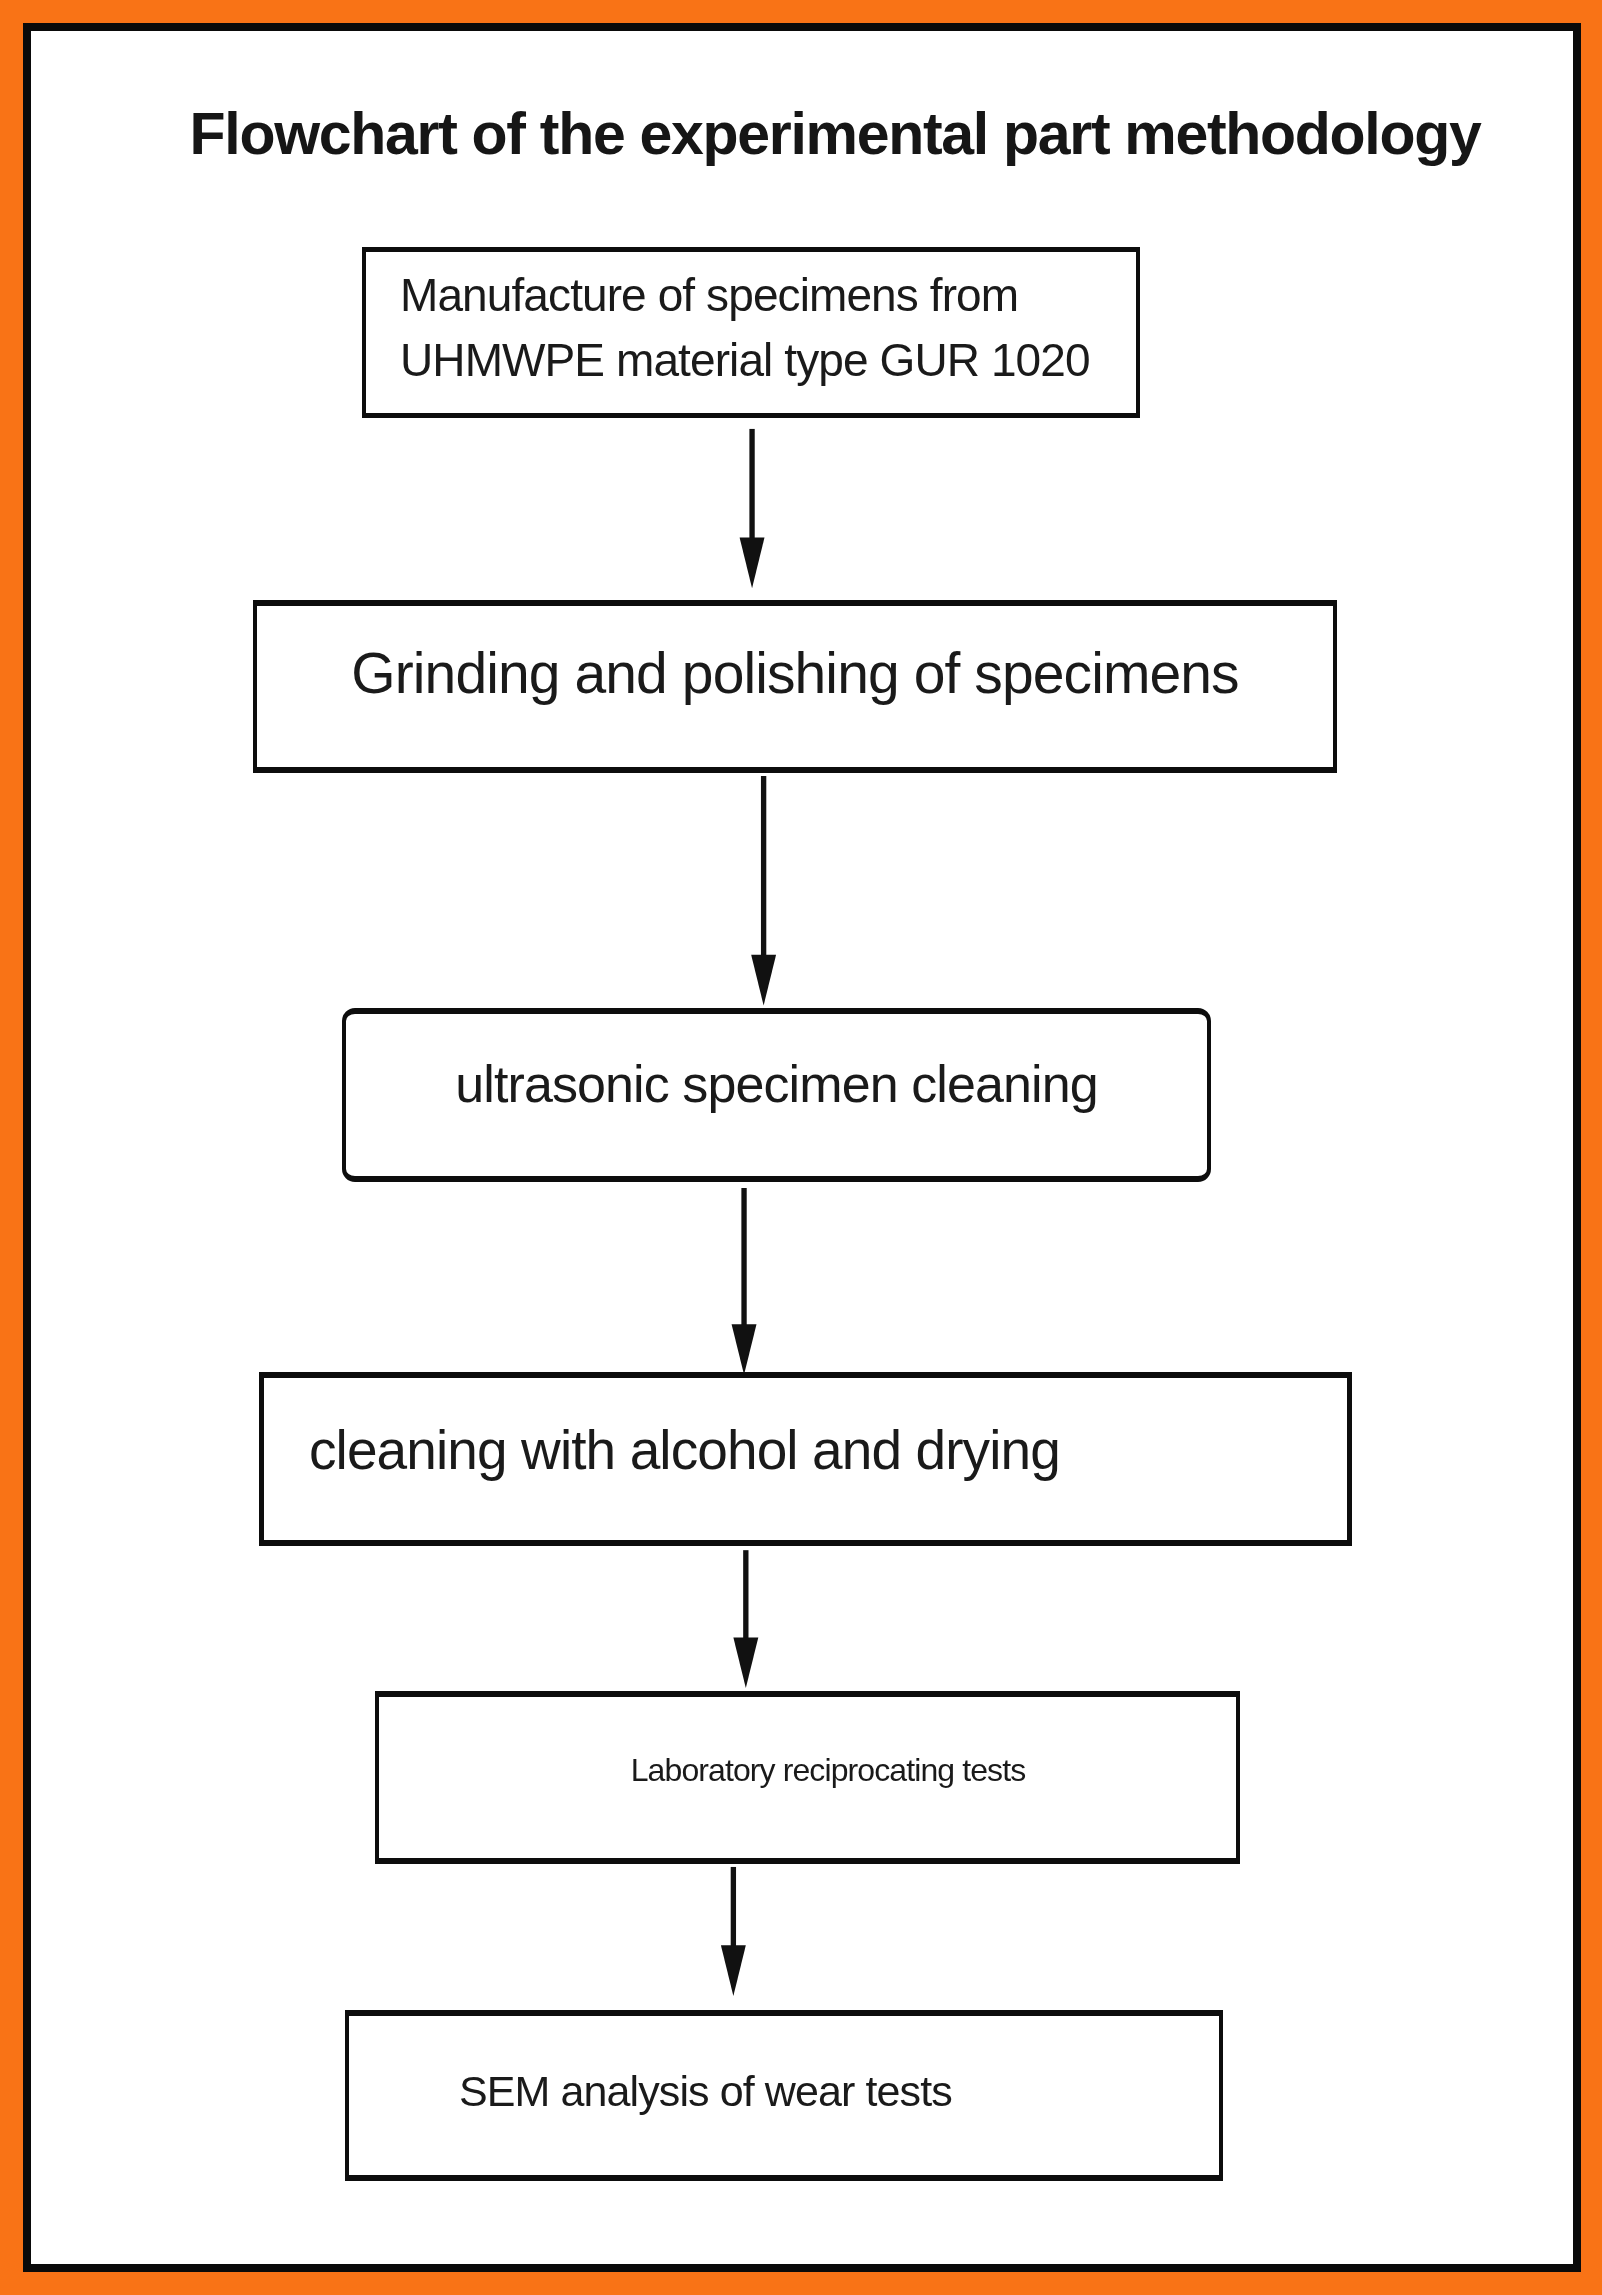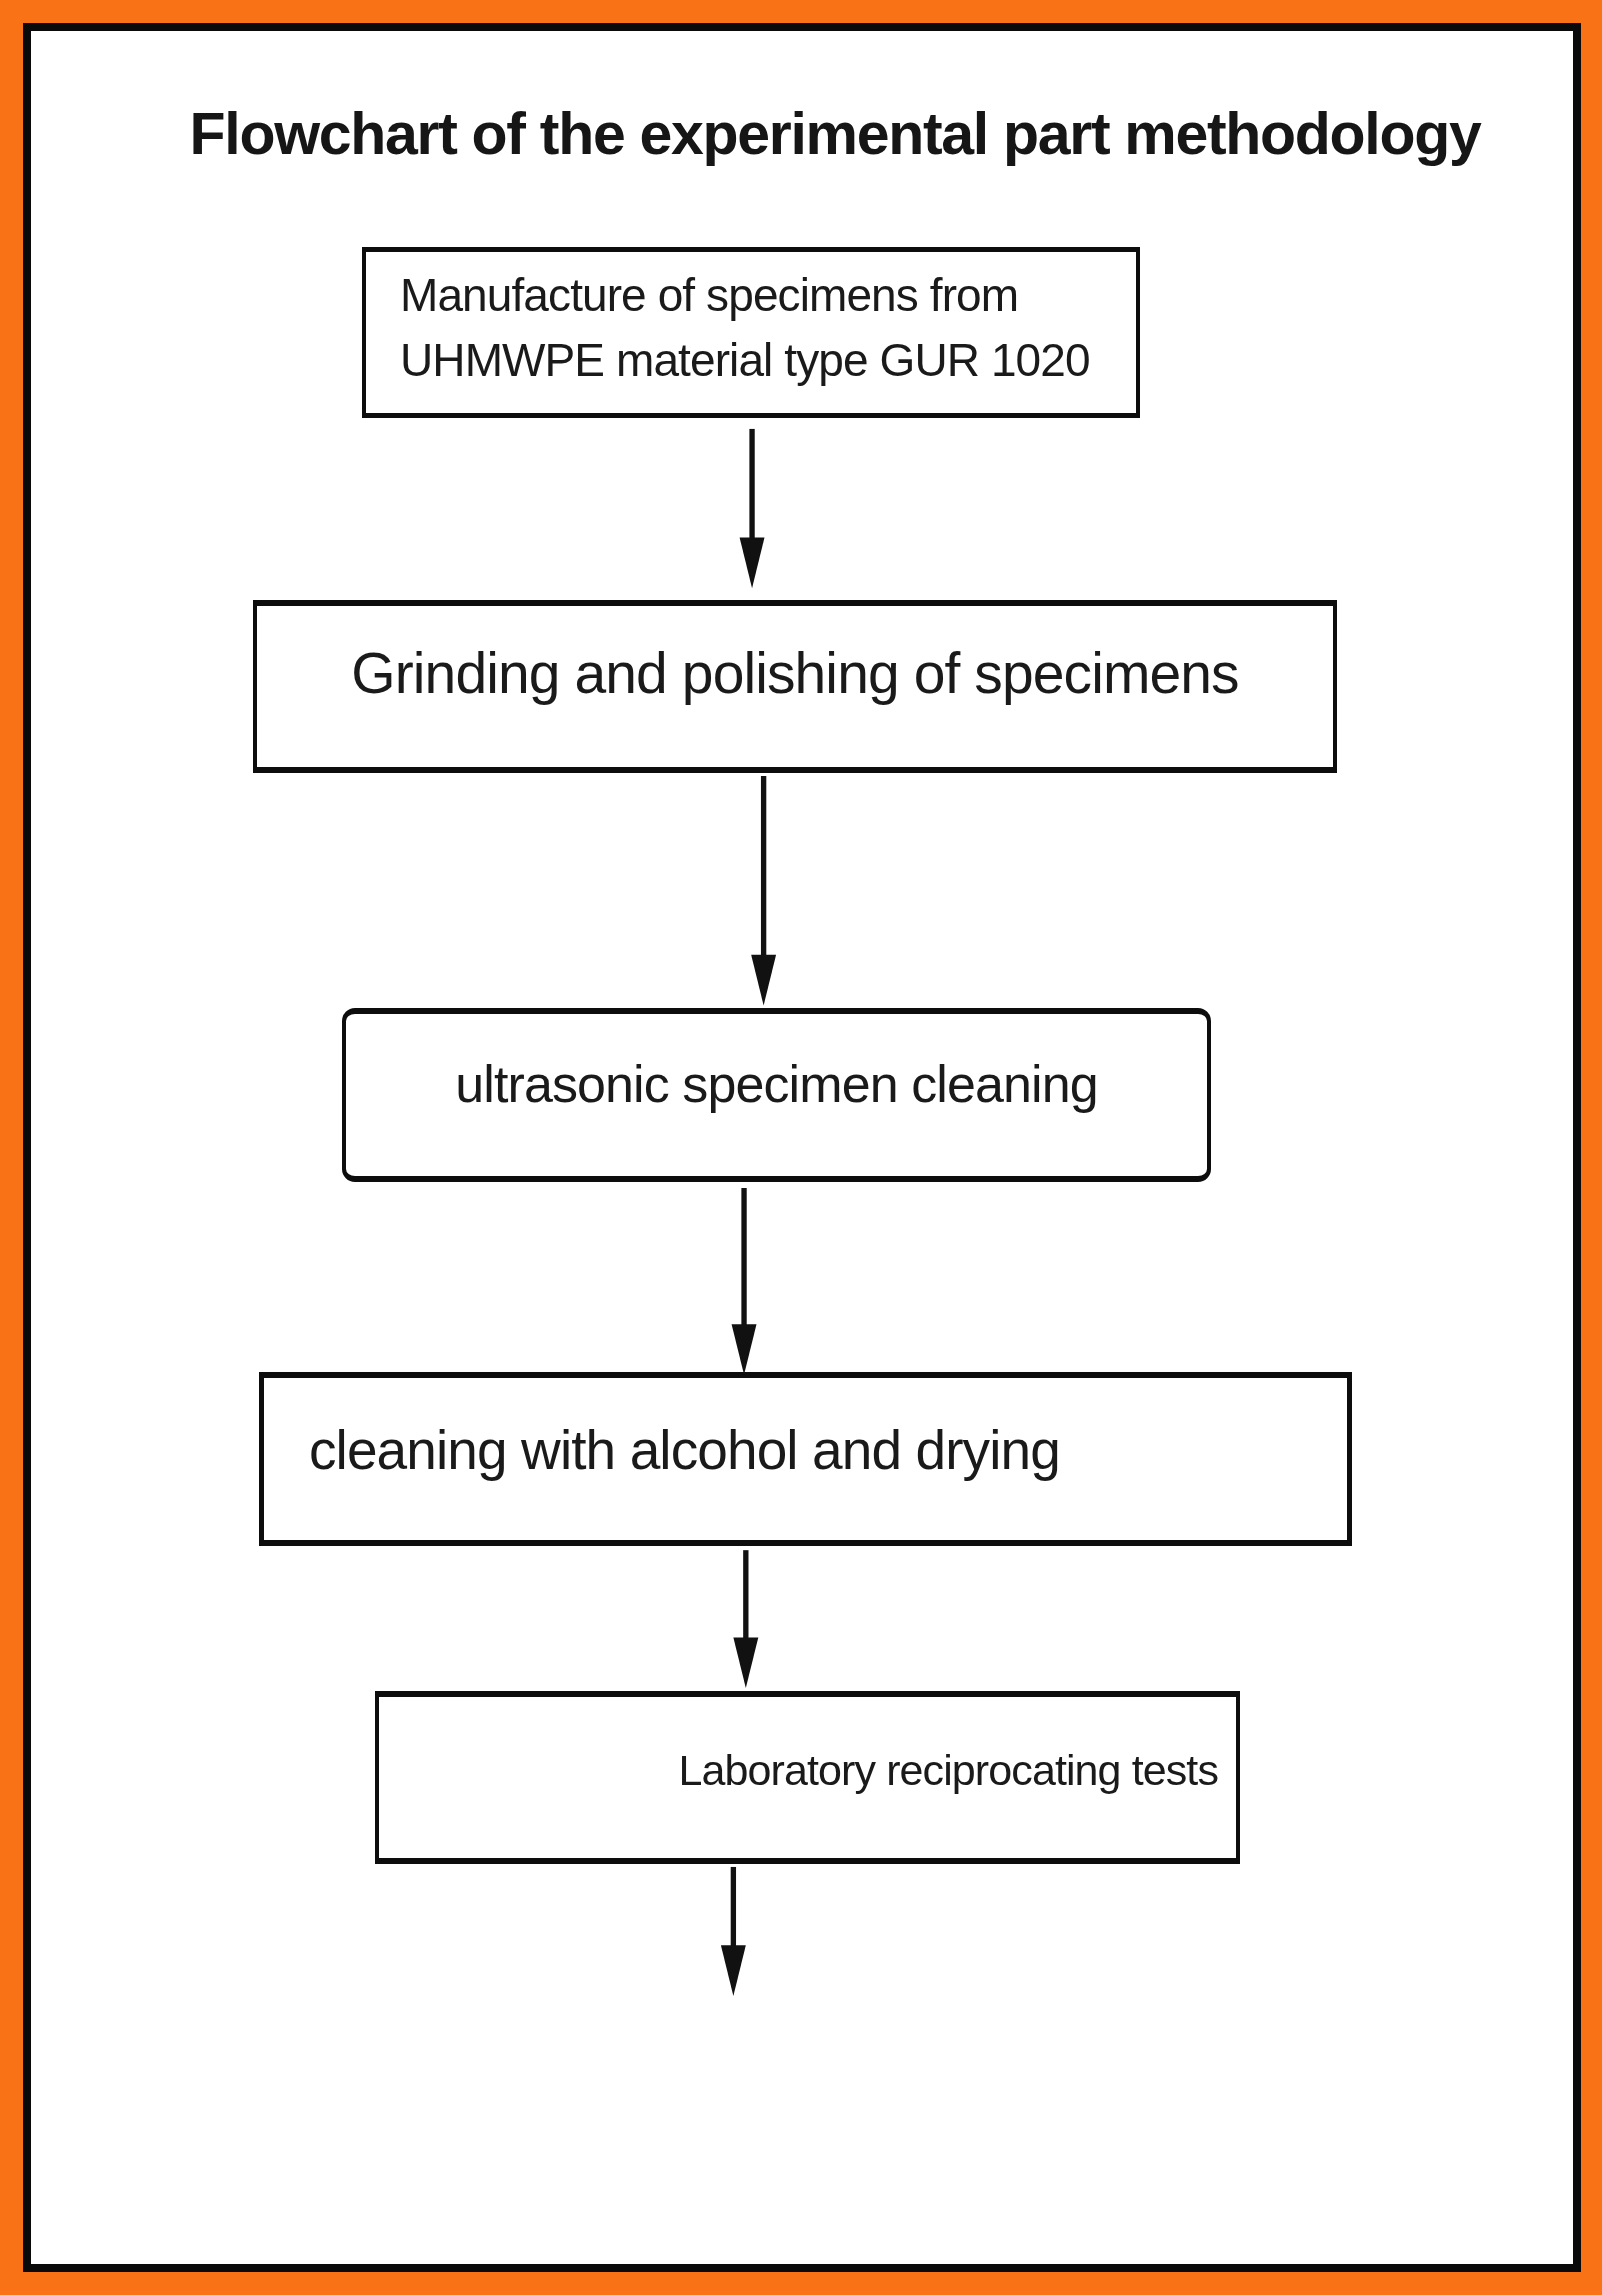--- a/index.html
+++ b/index.html
@@ -79,22 +79,22 @@
     left: 259px; top: 1372px; width: 1093px; height: 174px;
     border-width: 6.2px 5.3px;
     font-size: 55px;
     justify-content: flex-start;
     text-align: left;
     padding: 0 18px 18px 45px;
   }
   .node-labtests {
     left: 375px; top: 1691px; width: 865px; height: 173px;
     border-width: 6.2px 4.5px;
-    font-size: 43px;
-    justify-content: flex-end;
+    font-size: 32px;
+    justify-content: center;
     text-align: left;
     padding: 0 18px 14.2px 59px;
   }
   .node-sem {
     left: 345px; top: 2010px; width: 878px; height: 171px;
     border-width: 6.2px 4.5px;
     font-size: 43px;
     justify-content: flex-start;
     text-align: left;
     padding: 0 18px 7.1px 110px;
@@ -135,20 +135,23 @@
   </div>
 
   <div class="node node-alcohol">
     <span class="node-label">cleaning with alcohol and drying</span>
   </div>
 
   <div class="node node-labtests">
     <span class="node-label">Laboratory reciprocating tests</span>
   </div>
 
+  <div class="node node-sem">
+    <span class="node-label">SEM analysis of wear tests</span>
+  </div>
 
   <svg class="arrows" width="1602" height="2295" viewBox="0 0 1800 2579">
     <g>
       <line x1="845" y1="482" x2="845" y2="616"></line>
       <polygon points="831,604 859,604 845,661"></polygon>
     </g>
     <g>
       <line x1="858" y1="872" x2="858" y2="1085"></line>
       <polygon points="844,1073 872,1073 858,1130"></polygon>
     </g>

